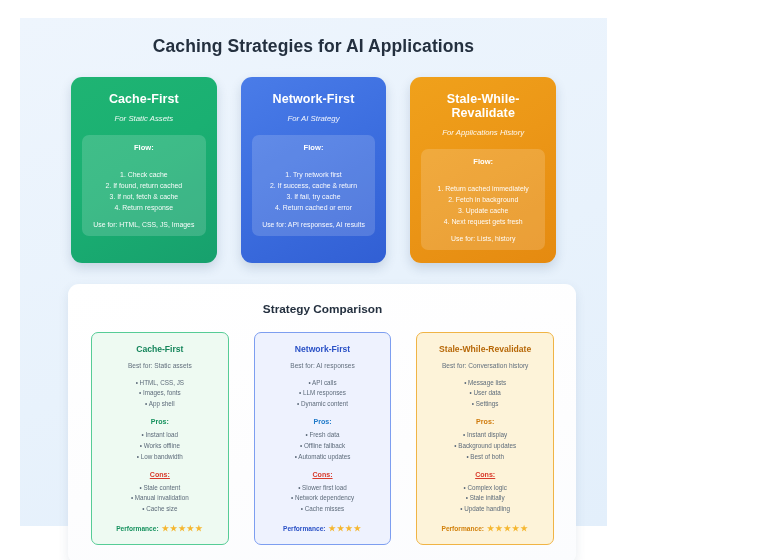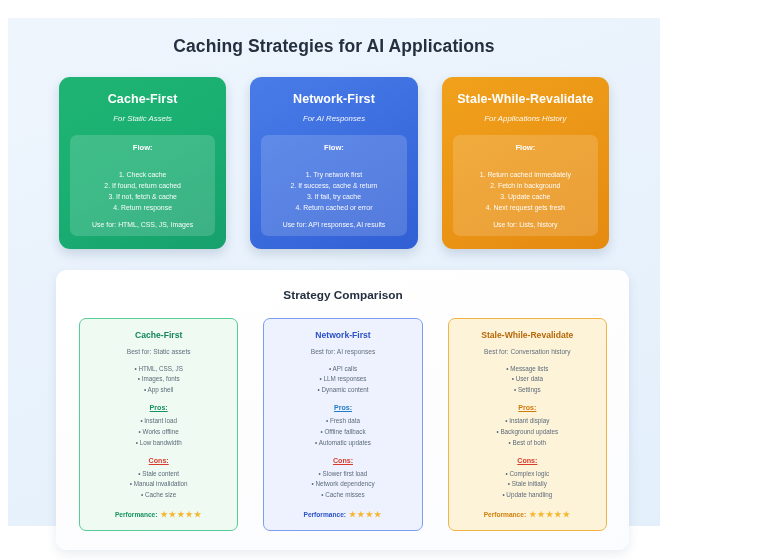--- a/index.html
+++ b/index.html
@@ -14,23 +14,23 @@
 
   #root {
     width: 768px;
     height: 560px;
     background: #ffffff;
     position: relative;
   }
 
   .page {
     position: absolute;
-    left: 8px;
+    left: 20px;
     top: 18px;
-    width: 652px;
+    width: 587px;
     height: 508px;
     background: linear-gradient(160deg, #eef5fd 0%, #e8f2fc 55%, #e3effb 100%);
     box-sizing: border-box;
   }
 
   .page-title {
     text-align: center;
     font-size: 17.5px;
     font-weight: bold;
     color: #24303f;
@@ -166,21 +166,21 @@
     font-size: 6.3px;
     color: #5d6b7a;
     line-height: 1.72;
   }
 
   .cc-section-label {
     font-size: 7.1px;
     font-weight: bold;
     margin: 8px 0 4px 0;
   }
-  .cc-pros-label { color: #17925f; text-decoration: underline; }
+  .cc-pros-label { color: #17925f; }
   .compare-card.blue   .cc-pros-label { color: #1f7ac9; }
   .compare-card.orange .cc-pros-label { color: #cf7a0c; }
   .cc-cons-label { color: #d93a2b; text-decoration: underline; }
 
   .cc-perf {
     margin-top: 9px;
     font-size: 6.6px;
     font-weight: bold;
     white-space: nowrap;
   }
@@ -211,21 +211,21 @@
             <div class="sc-flow-label">Flow:</div>
             <div class="sc-step">1. Check cache</div>
             <div class="sc-step">2. If found, return cached</div>
             <div class="sc-step">3. If not, fetch &amp; cache</div>
             <div class="sc-step">4. Return response</div>
             <div class="sc-usefor">Use for: HTML, CSS, JS, Images</div>
           </div>
         </div>
         <div class="strategy-card blue">
           <div class="sc-title">Network-First</div>
-          <div class="sc-subtitle">For AI Responses</div>
+          <div class="sc-subtitle">For AI Strategy</div>
           <div class="sc-flowbox">
             <div class="sc-flow-label">Flow:</div>
             <div class="sc-step">1. Try network first</div>
             <div class="sc-step">2. If success, cache &amp; return</div>
             <div class="sc-step">3. If fail, try cache</div>
             <div class="sc-step">4. Return cached or error</div>
             <div class="sc-usefor">Use for: API responses, AI results</div>
           </div>
         </div>
         <div class="strategy-card orange">

